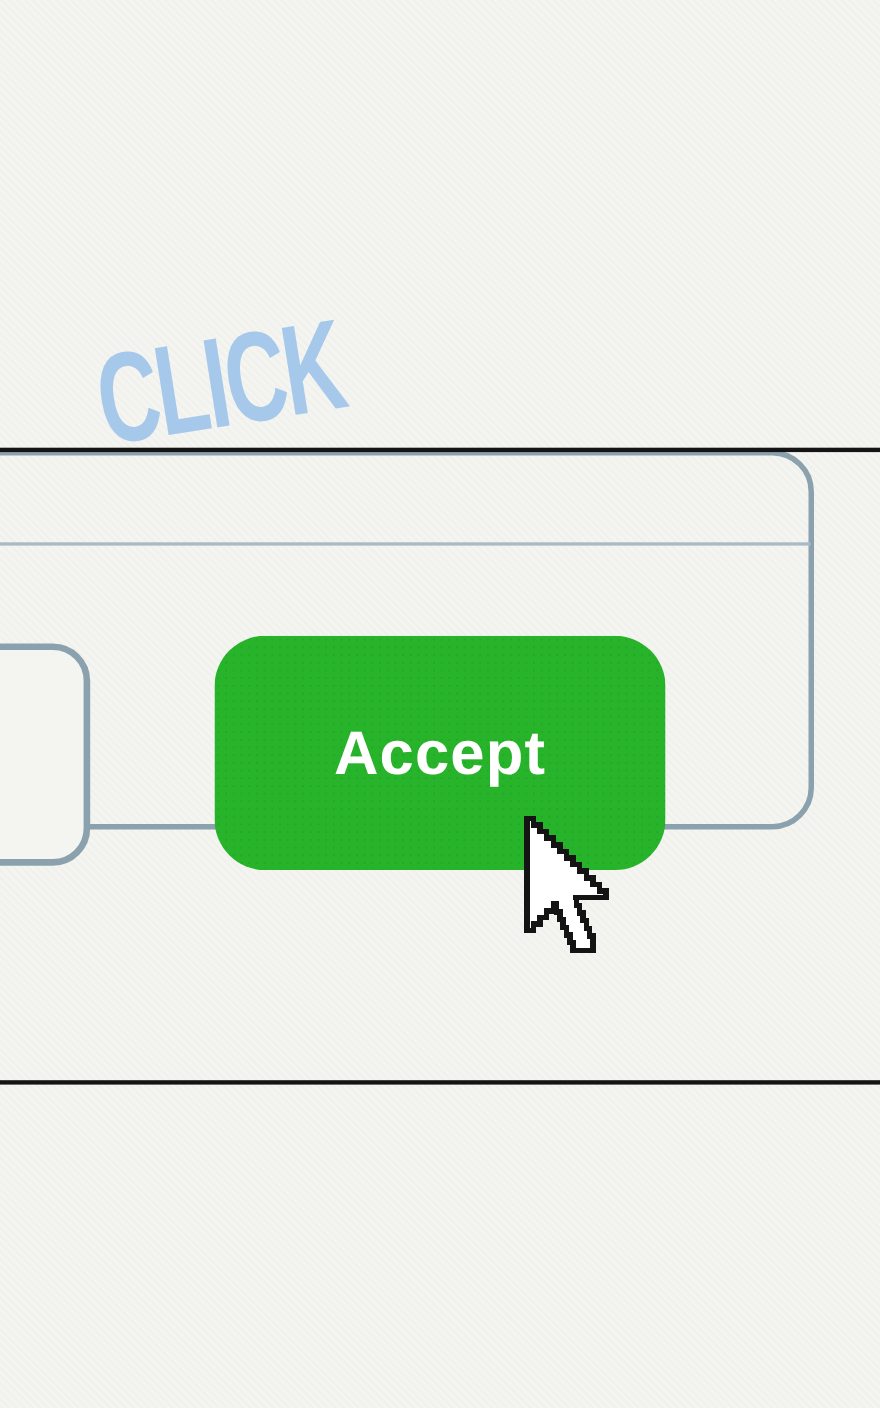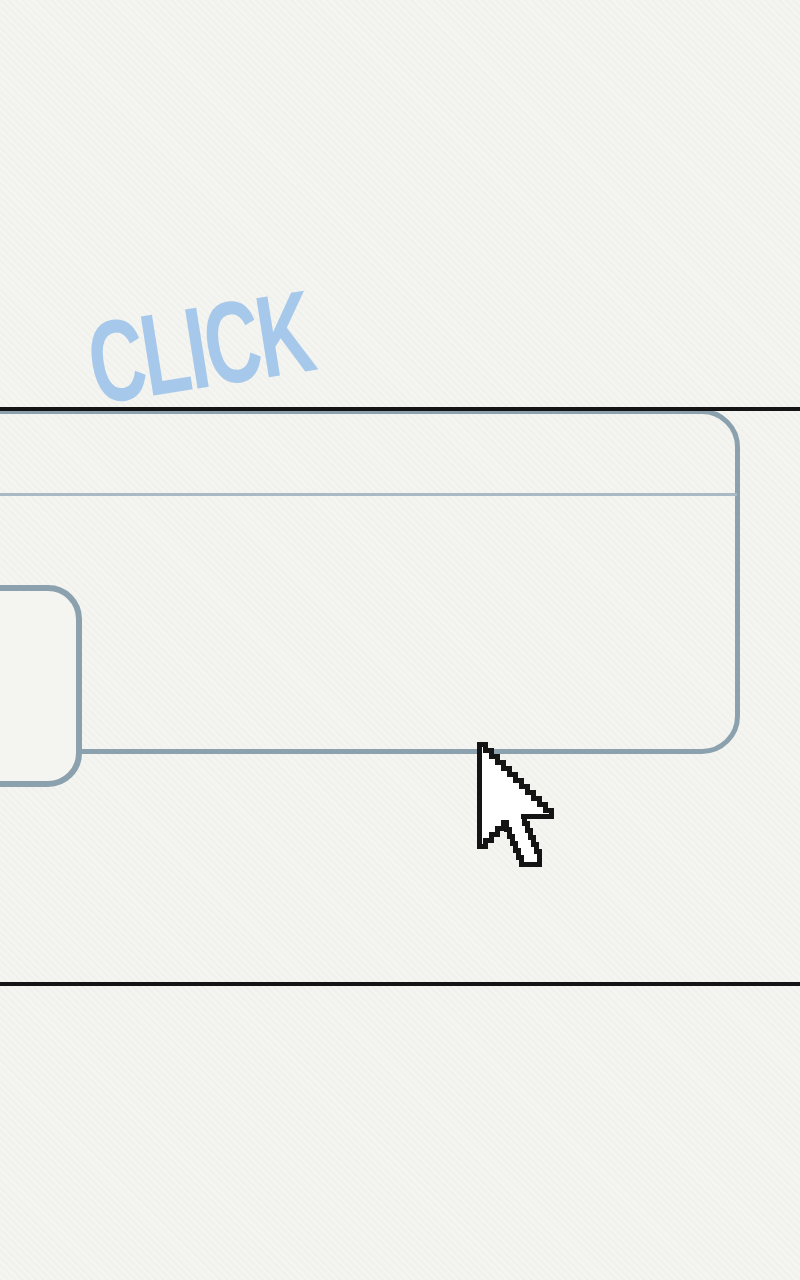--- a/index.html
+++ b/index.html
@@ -122,20 +122,23 @@
 <div class="page">
 
   <div class="panel-line line-top"></div>
   <div class="panel-line line-bottom"></div>
 
   <div class="dialog"></div>
   <div class="divider"></div>
 
   <div class="btn-partial"></div>
 
+  <div class="btn-accept">
+    <span class="btn-accept-label">Accept</span>
+  </div>
 
   <div class="sfx">CLICK</div>
 
   <svg class="cursor" width="84" height="132" viewBox="-6 -6 84 132" shape-rendering="crispEdges">
     <path d="M 0 0
              L 0 102
              l 6 0 l 0 -6 l 6 0 l 0 -6 l 6 0 l 0 -6 l 6 0 l 0 -6
              l 3 0 l 0 7 l 3 0 l 0 7 l 3 0 l 0 7 l 3 0 l 0 7 l 3 0 l 0 7 l 3 0 l 0 7
              l 18 0 l 0 -6
              l 0 -7 l -3 0 l 0 -7 l -3 0 l 0 -7 l -3 0 l 0 -7 l -3 0 l 0 -7 l -3 0 l 0 -7 l -3 0

